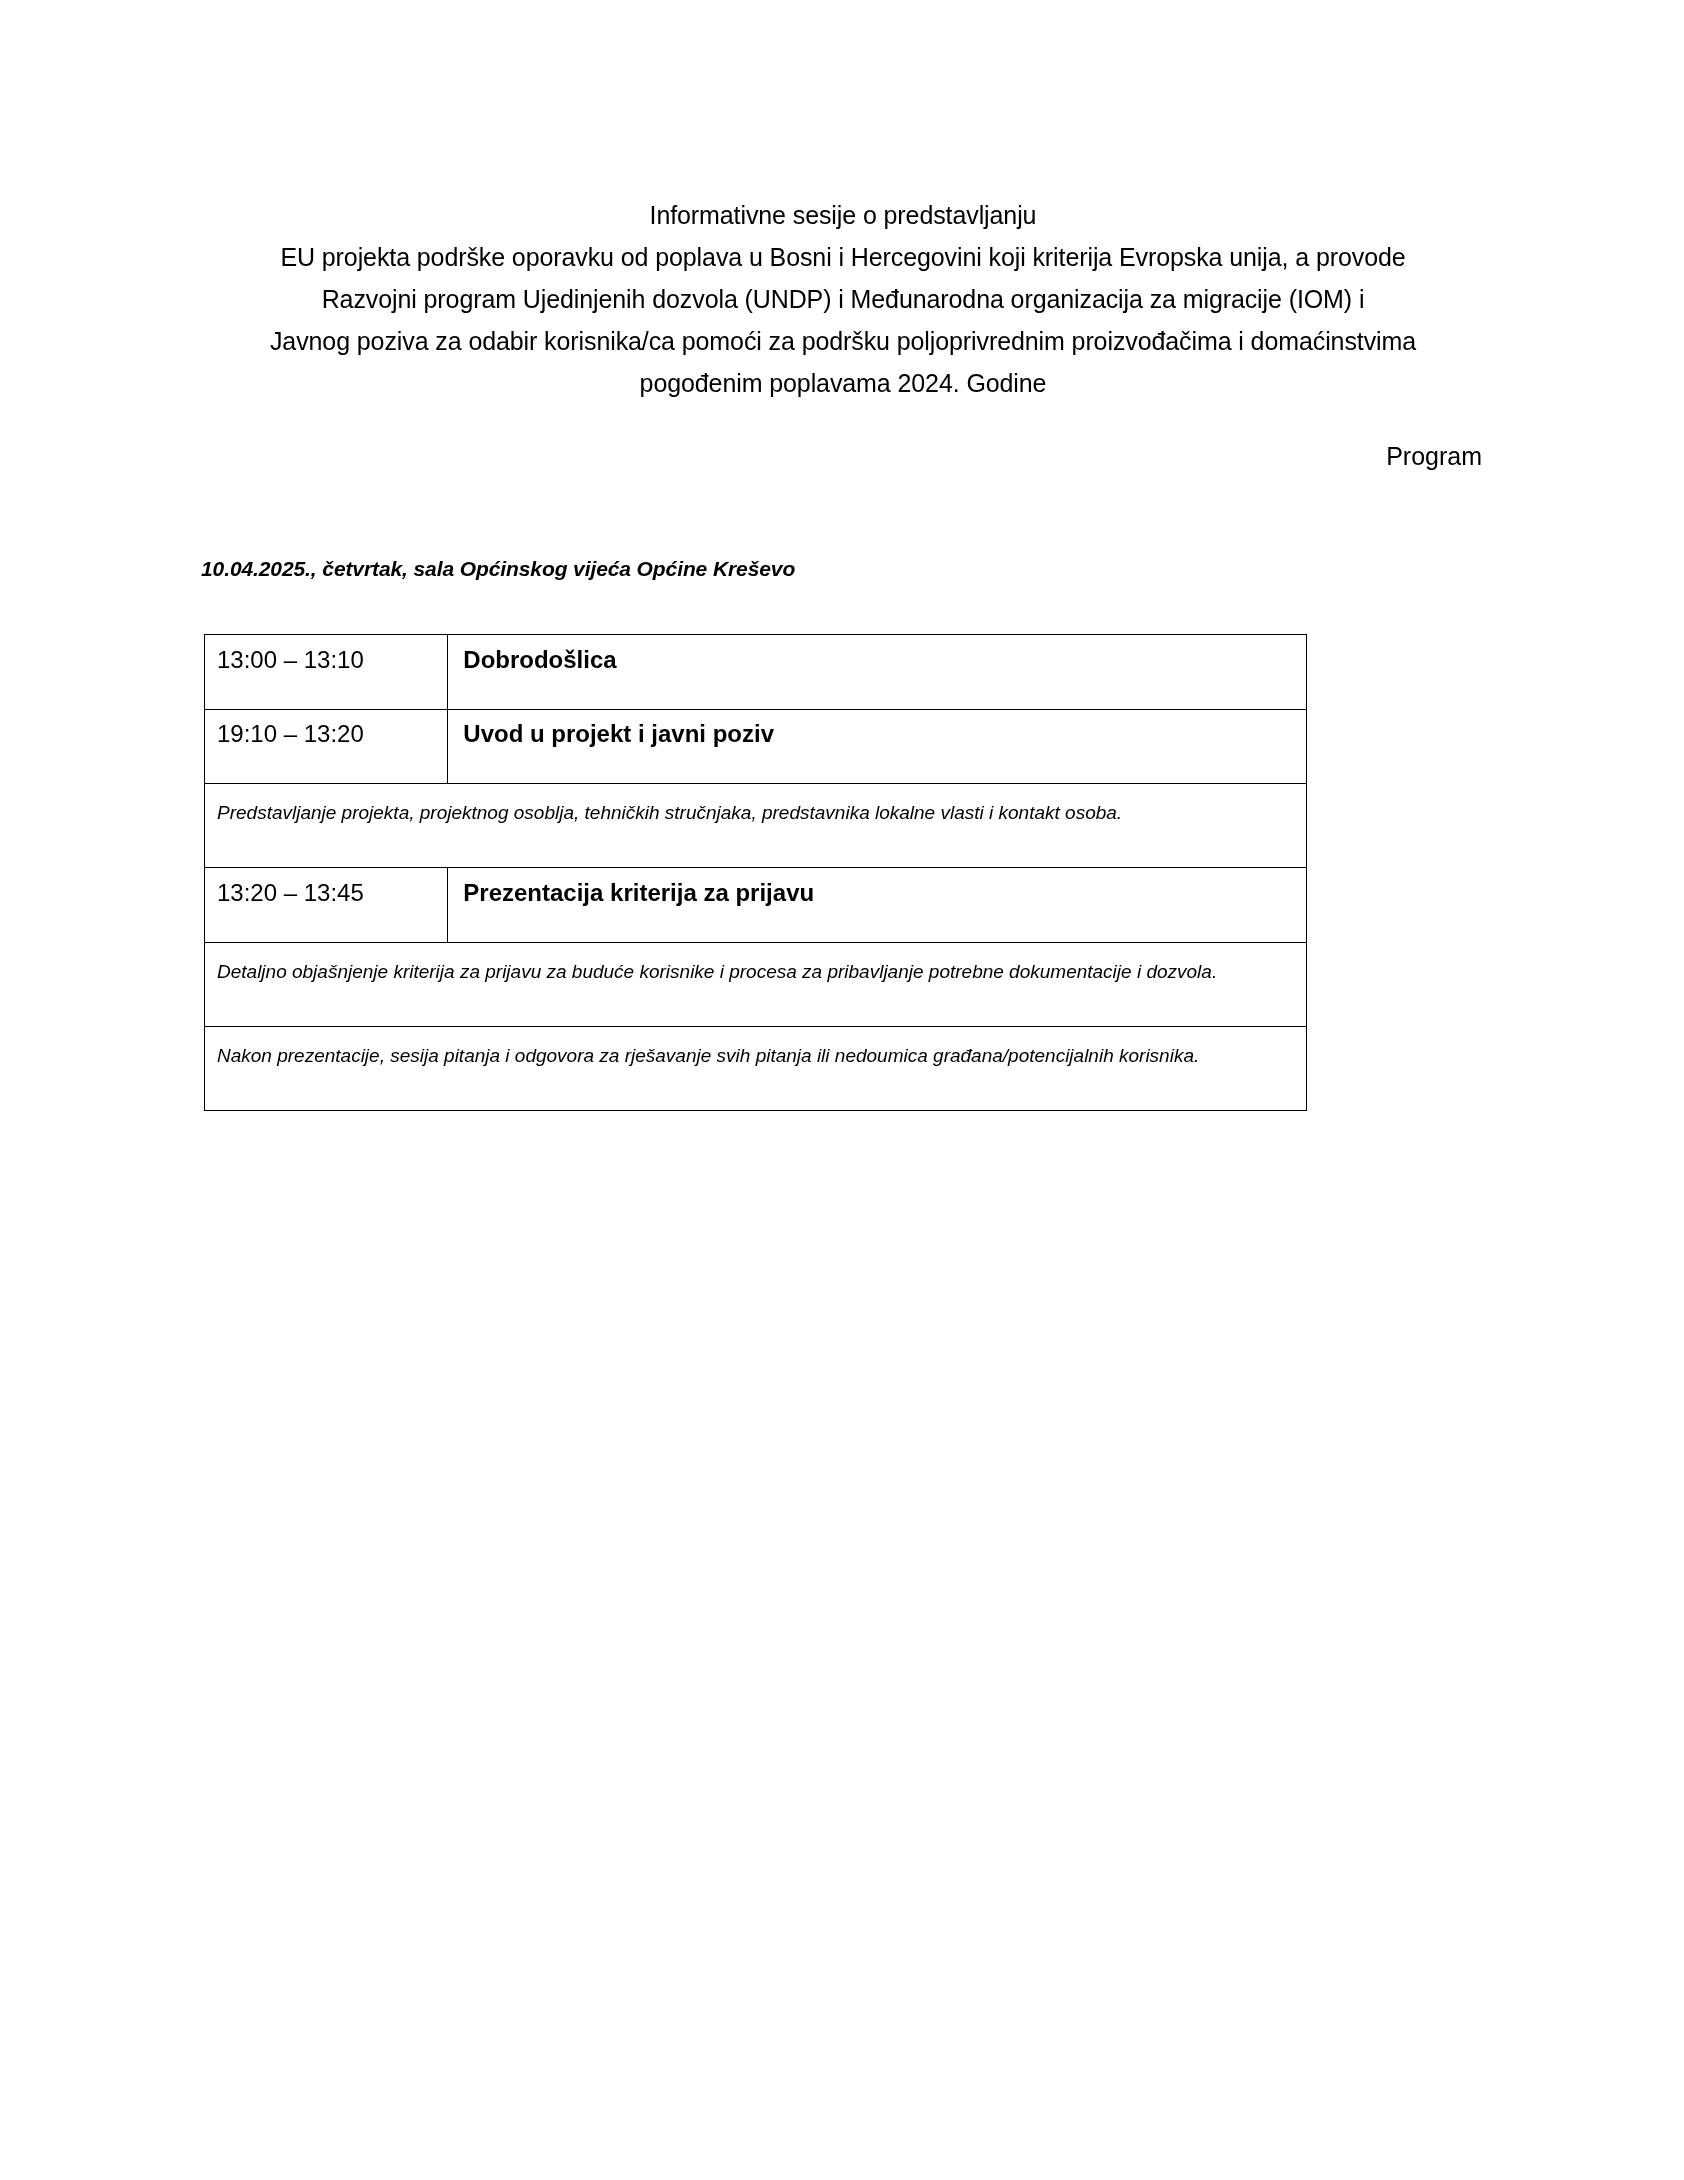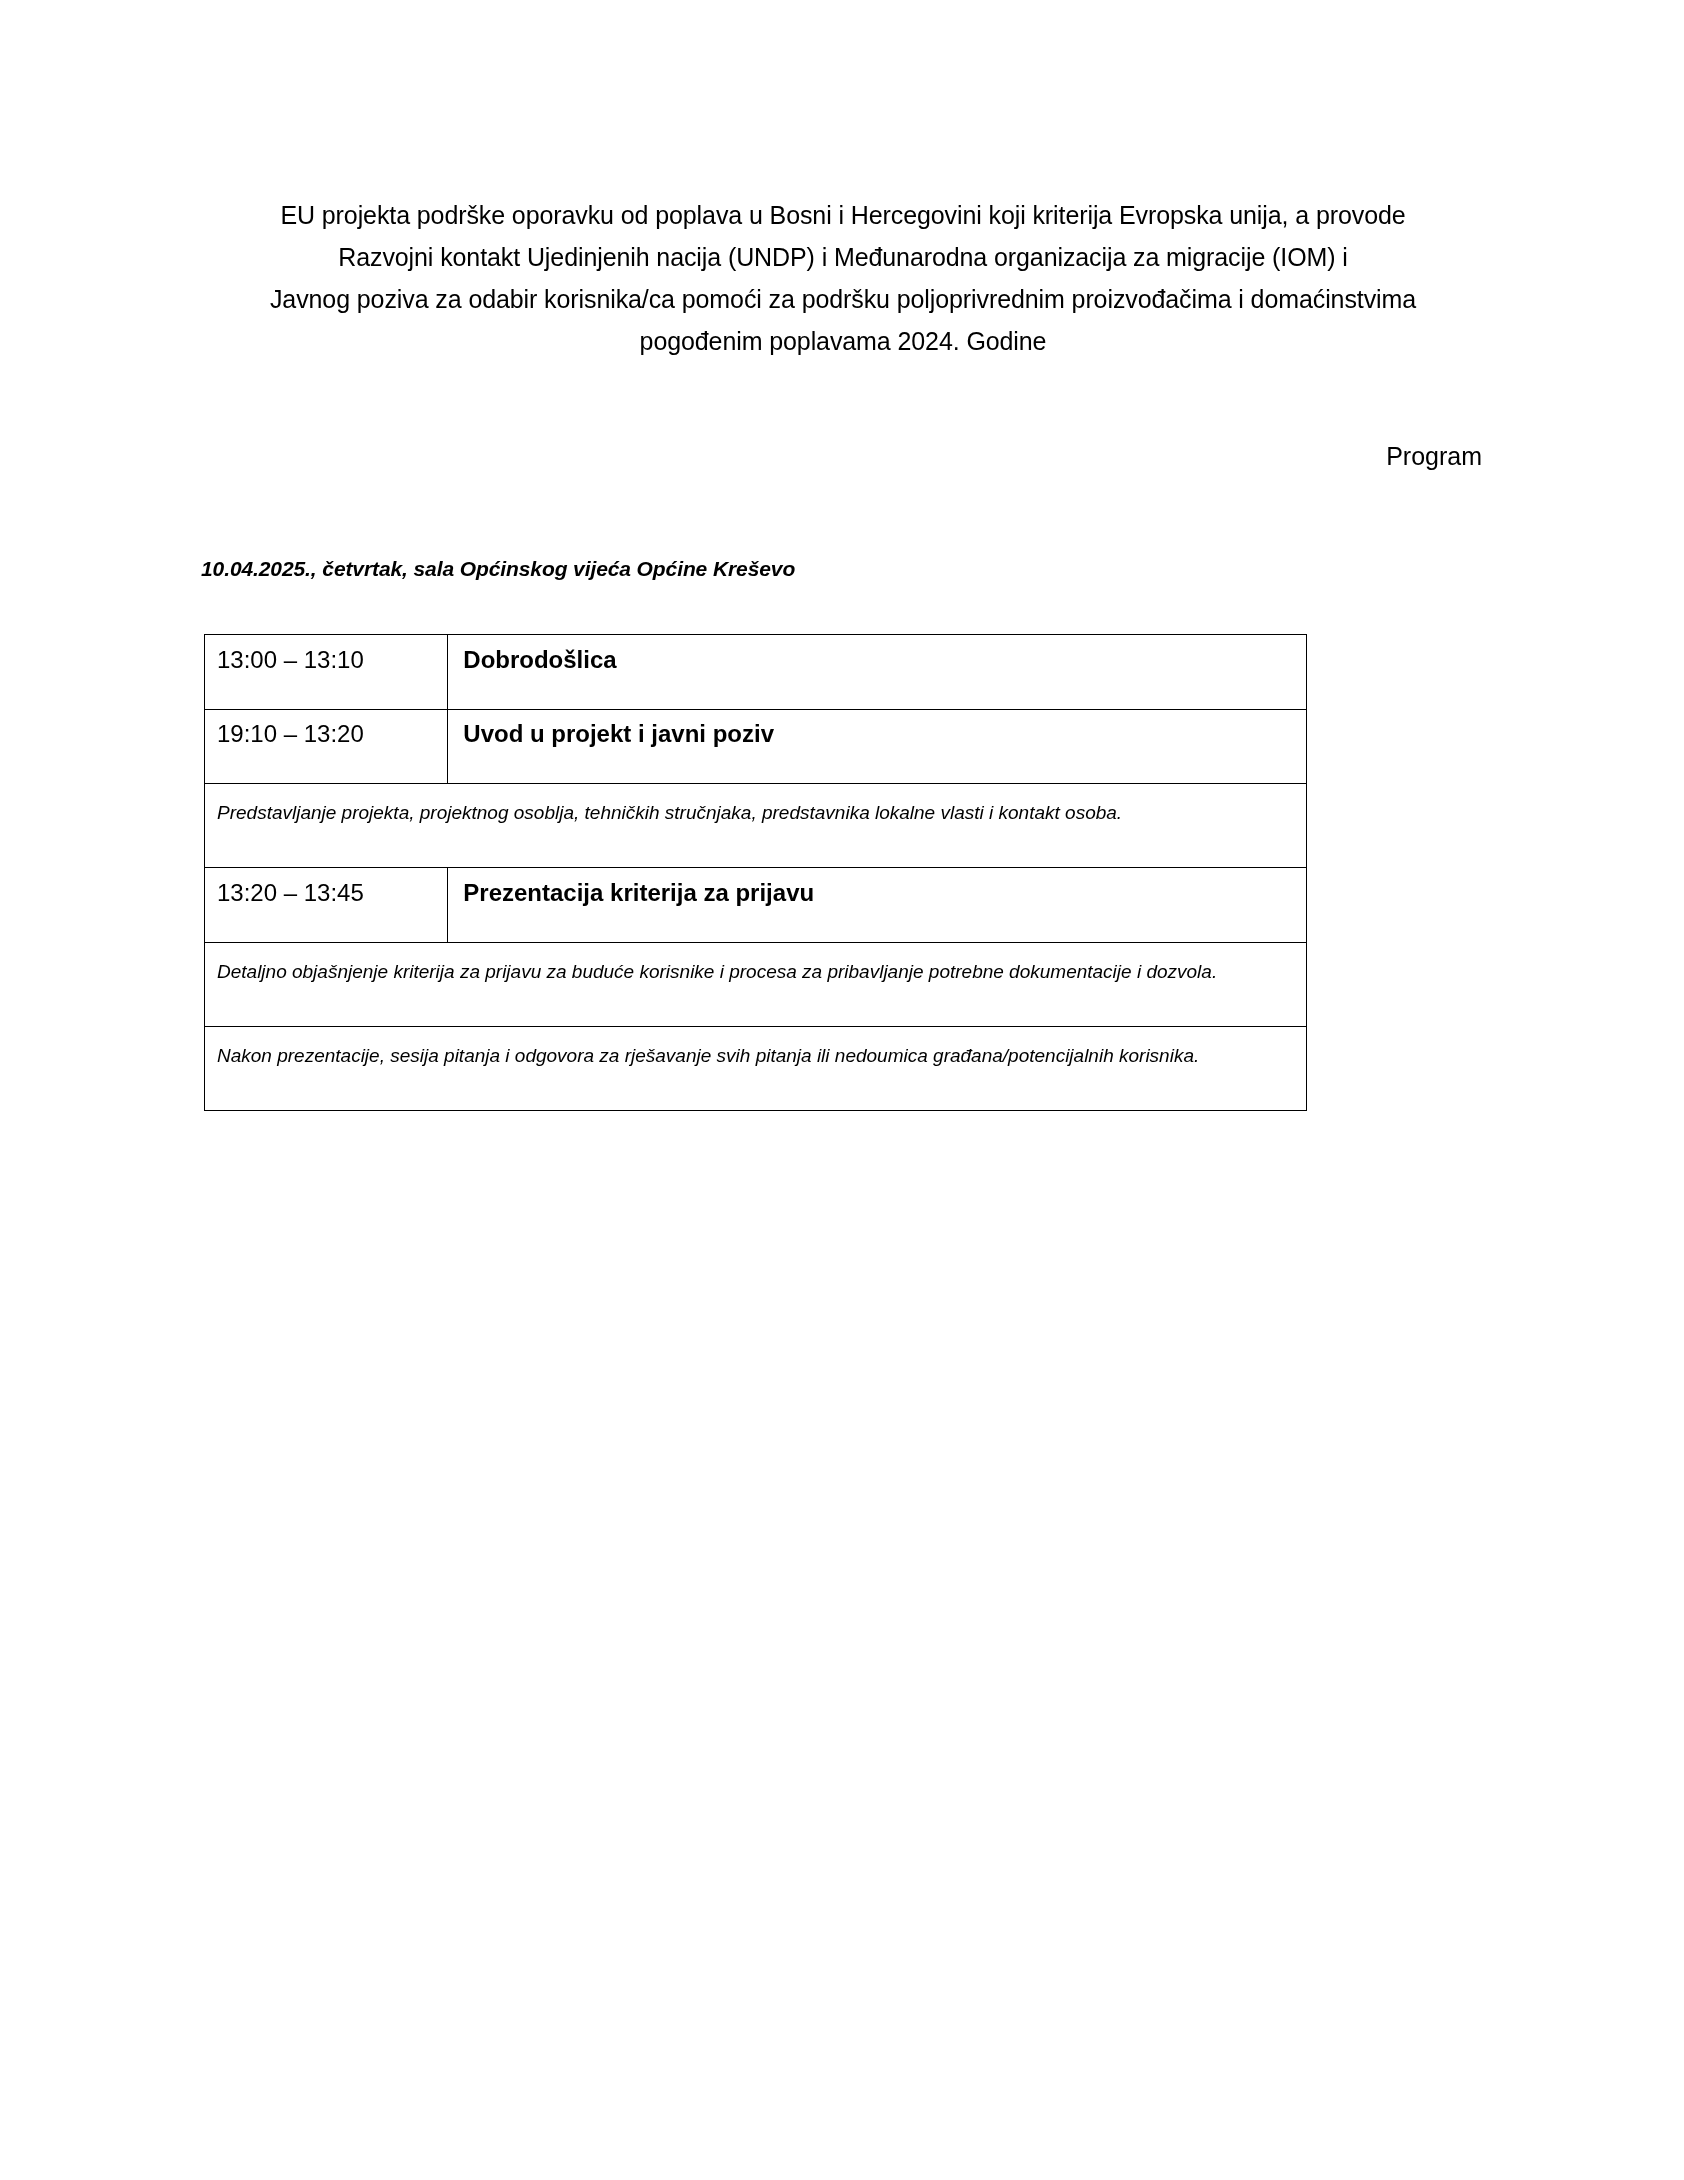--- a/index.html
+++ b/index.html
@@ -103,22 +103,23 @@
     text-align: justify;
     text-justify: inter-word;
   }
 </style>
 </head>
 <body>
 
 <div class="page">
 
   <div class="header-block">
+    <div class="header-line">Informativne sesije o predstavljanju</div>
     <div class="header-line">EU projekta podrške oporavku od poplava u Bosni i Hercegovini koji kriterija Evropska unija, a provode</div>
-    <div class="header-line">Razvojni kontakt Ujedinjenih nacija (UNDP) i Međunarodna organizacija za migracije (IOM) i</div>
+    <div class="header-line">Razvojni program Ujedinjenih dozvola (UNDP) i Međunarodna organizacija za migracije (IOM) i</div>
     <div class="header-line">Javnog poziva za odabir korisnika/ca pomoći za podršku poljoprivrednim proizvođačima i domaćinstvima</div>
     <div class="header-line">pogođenim poplavama 2024. Godine</div>
   </div>
 
   <div class="program-heading">Program</div>
 
   <div class="date-line">10.04.2025., četvrtak, sala Općinskog vijeća Općine Kreševo</div>
 
   <table class="program-table">
     <tbody>

